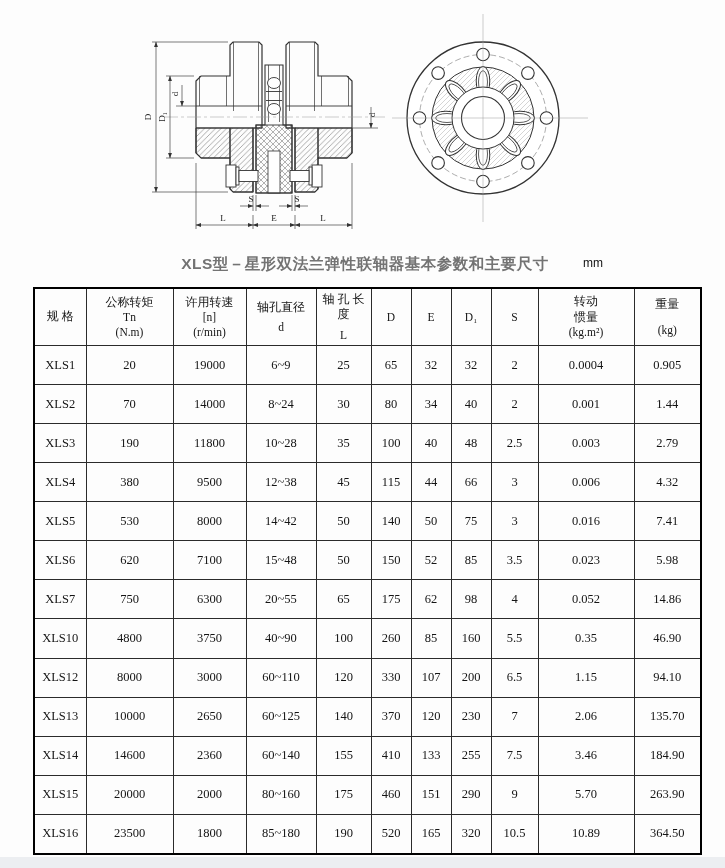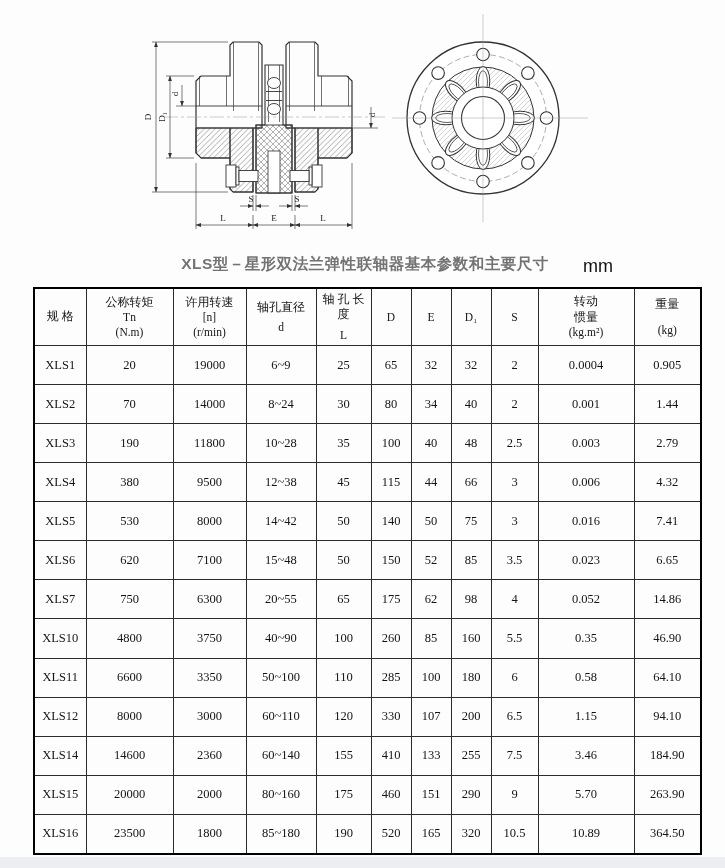--- a/index.html
+++ b/index.html
@@ -6,21 +6,21 @@
   .page{position:relative;width:725px;height:868px;background:#fdfdfd;overflow:hidden;
         font-family:"Liberation Serif","DejaVu Serif",serif;color:#1a1a1a;}
   .bottom-strip{position:absolute;left:0;bottom:0;width:725px;height:11px;background:#eceef1;}
 
   .title-row{position:absolute;top:254px;left:0;width:725px;height:26px;}
   .doc-title{position:absolute;left:140px;width:450px;text-align:center;
              font-family:"Liberation Sans","DejaVu Sans",sans-serif;
              font-size:15.5px;font-weight:600;letter-spacing:0.5px;color:#737373;}
   .unit-label{position:absolute;left:583px;top:2px;
               font-family:"Liberation Sans","DejaVu Sans",sans-serif;
-              font-size:18px;color:#111;}
+              font-size:12px;color:#111;}
 
   .svg-abs{position:absolute;}
 
   .tbl-wrap{position:absolute;left:33px;top:287px;}
   table.spec{border-collapse:collapse;table-layout:fixed;width:667px;height:568px;
              border:2px solid #000;}
   table.spec th,table.spec td{border:1px solid #2b2b2b;text-align:center;vertical-align:middle;
              padding:0;font-weight:normal;overflow:hidden;}
   table.spec thead th{height:56px;}
   table.spec tbody td{font-size:12.5px;height:31px;color:#141414;}
@@ -316,21 +316,21 @@
             <td>XLS6</td>
             <td>620</td>
             <td>7100</td>
             <td>15~48</td>
             <td>50</td>
             <td>150</td>
             <td>52</td>
             <td>85</td>
             <td>3.5</td>
             <td>0.023</td>
-            <td>6.65</td>
+            <td>5.98</td>
           </tr>
           <tr>
             <td>XLS7</td>
             <td>750</td>
             <td>6300</td>
             <td>20~55</td>
             <td>65</td>
             <td>175</td>
             <td>62</td>
             <td>98</td>
@@ -345,46 +345,46 @@
             <td>40~90</td>
             <td>100</td>
             <td>260</td>
             <td>85</td>
             <td>160</td>
             <td>5.5</td>
             <td>0.35</td>
             <td>46.90</td>
           </tr>
           <tr>
-            <td>XLS11</td>
-            <td>6600</td>
-            <td>3350</td>
-            <td>50~100</td>
-            <td>110</td>
-            <td>285</td>
-            <td>100</td>
-            <td>180</td>
-            <td>6</td>
-            <td>0.58</td>
-            <td>64.10</td>
-          </tr>
-          <tr>
             <td>XLS12</td>
             <td>8000</td>
             <td>3000</td>
             <td>60~110</td>
             <td>120</td>
             <td>330</td>
             <td>107</td>
             <td>200</td>
             <td>6.5</td>
             <td>1.15</td>
             <td>94.10</td>
           </tr>
           <tr>
+            <td>XLS13</td>
+            <td>10000</td>
+            <td>2650</td>
+            <td>60~125</td>
+            <td>140</td>
+            <td>370</td>
+            <td>120</td>
+            <td>230</td>
+            <td>7</td>
+            <td>2.06</td>
+            <td>135.70</td>
+          </tr>
+          <tr>
             <td>XLS14</td>
             <td>14600</td>
             <td>2360</td>
             <td>60~140</td>
             <td>155</td>
             <td>410</td>
             <td>133</td>
             <td>255</td>
             <td>7.5</td>
             <td>3.46</td>

